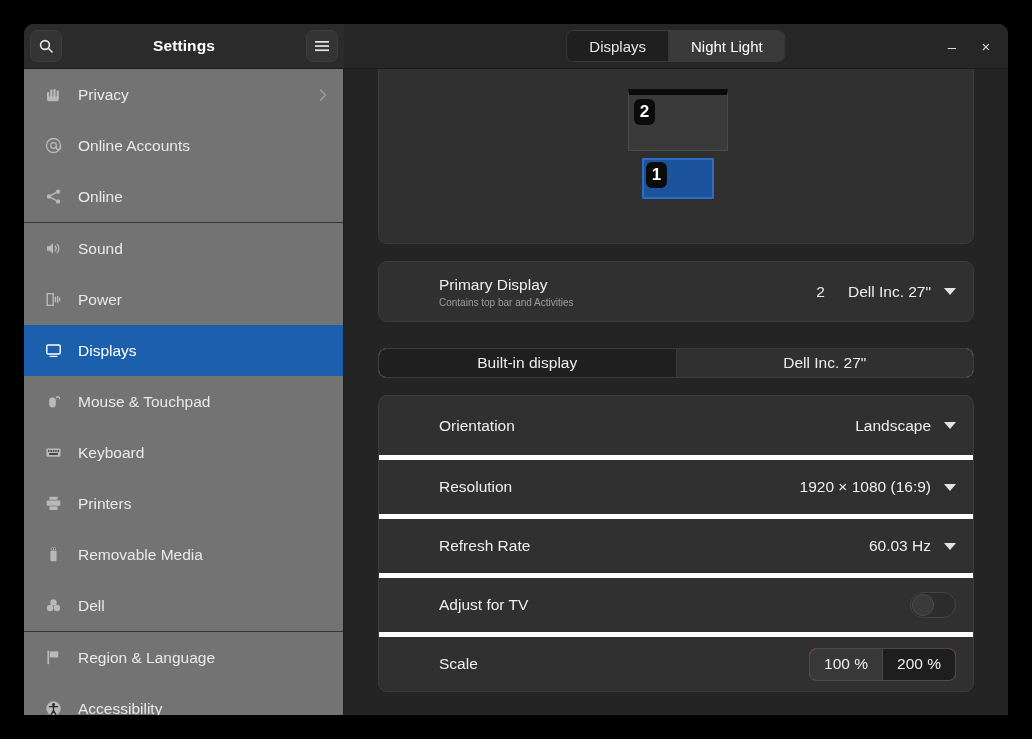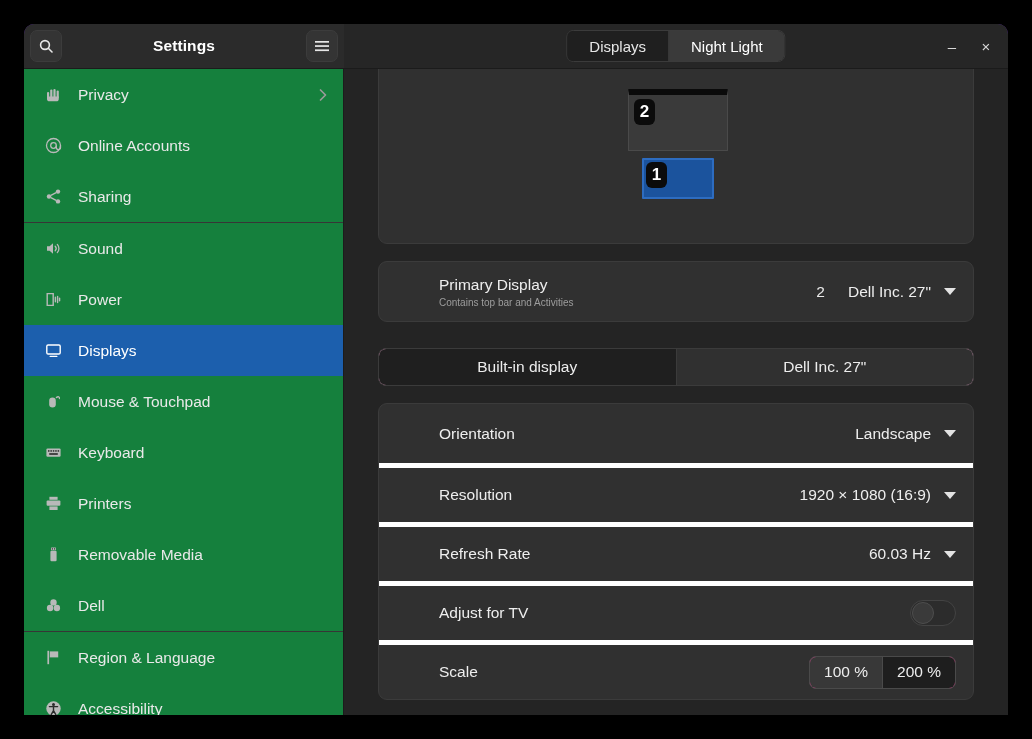--- a/index.html
+++ b/index.html
@@ -133,21 +133,21 @@
   .body {
     flex: 1;
     display: flex;
     min-height: 0;
   }
 
   
   .sidebar {
     width: 320px;
     min-width: 320px;
-    background: #15803d;
+    background: #737373;
     border-right: 1px solid #1c1c1c;
     overflow: hidden;
     padding-top: 0;
   }
 
   .nav-item {
     display: flex;
     align-items: center;
     height: 51px;
     padding: 0 14px 0 20px;
@@ -276,21 +276,21 @@
     border-left: 6px solid transparent;
     border-right: 6px solid transparent;
     border-top: 7px solid #e3e3e3;
     margin-left: 4px;
     cursor: pointer;
   }
 
   
   .chooser {
     display: flex;
-    height: 38px;
+    height: 30px;
     margin-top: 26px;
     border-radius: 8px;
     overflow: hidden;
     border: 1px solid #3b3b3b;
     background: #f9a8d4;
   }
   .chooser .seg {
     flex: 1;
     display: flex;
     align-items: center;
@@ -427,21 +427,21 @@
         <div class="nav-item">
           <span class="ico">
             <svg width="17" height="17" viewBox="0 0 17 17" fill="none" stroke="currentColor" stroke-width="1.3">
               <circle cx="13" cy="3.6" r="2.2" fill="currentColor" stroke="none"></circle>
               <circle cx="4" cy="8.5" r="2.2" fill="currentColor" stroke="none"></circle>
               <circle cx="13" cy="13.4" r="2.2" fill="currentColor" stroke="none"></circle>
               <line x1="5.9" y1="7.4" x2="11.1" y2="4.6"></line>
               <line x1="5.9" y1="9.6" x2="11.1" y2="12.4"></line>
             </svg>
           </span>
-          <span class="label">Sharing</span>
+          <span class="label">Online</span>
         </div>
 
         <div class="nav-sep"></div>
 
         <div class="nav-item">
           <span class="ico">
             <svg width="17" height="17" viewBox="0 0 17 17" fill="none" stroke="currentColor" stroke-width="1.3">
               <path d="M2 6.2h2.6L8 3.3v10.4L4.6 10.8H2z" fill="currentColor" stroke="none"></path>
               <path d="M10.2 6.3a3.2 3.2 0 0 1 0 4.4" stroke-linecap="round"></path>
               <path d="M12.3 4.4a6 6 0 0 1 0 8.2" stroke-linecap="round"></path>

